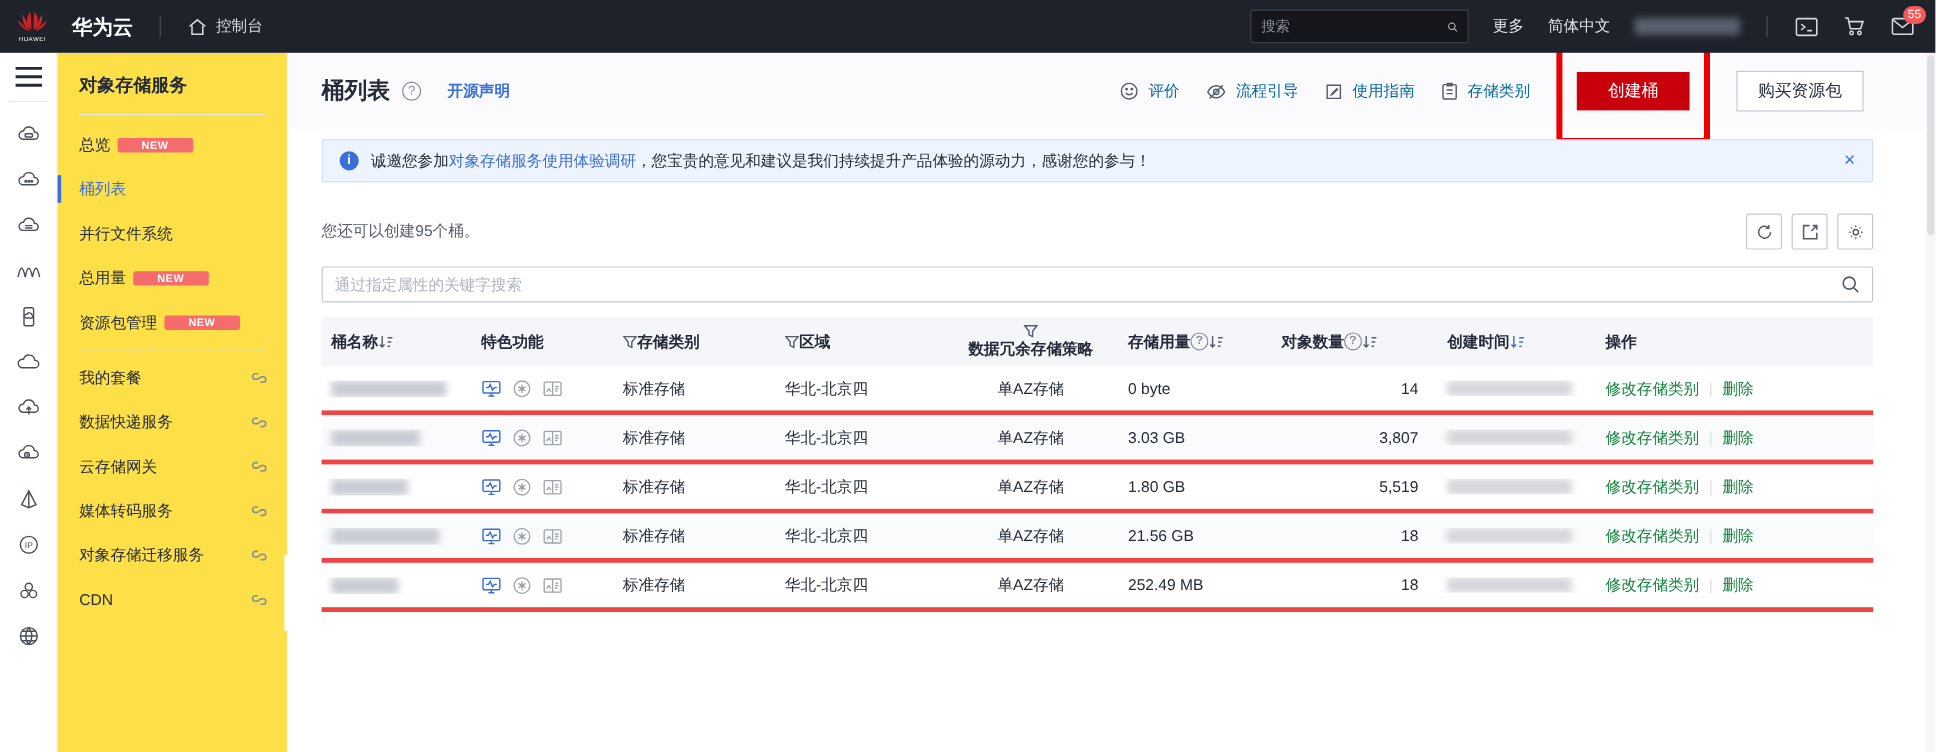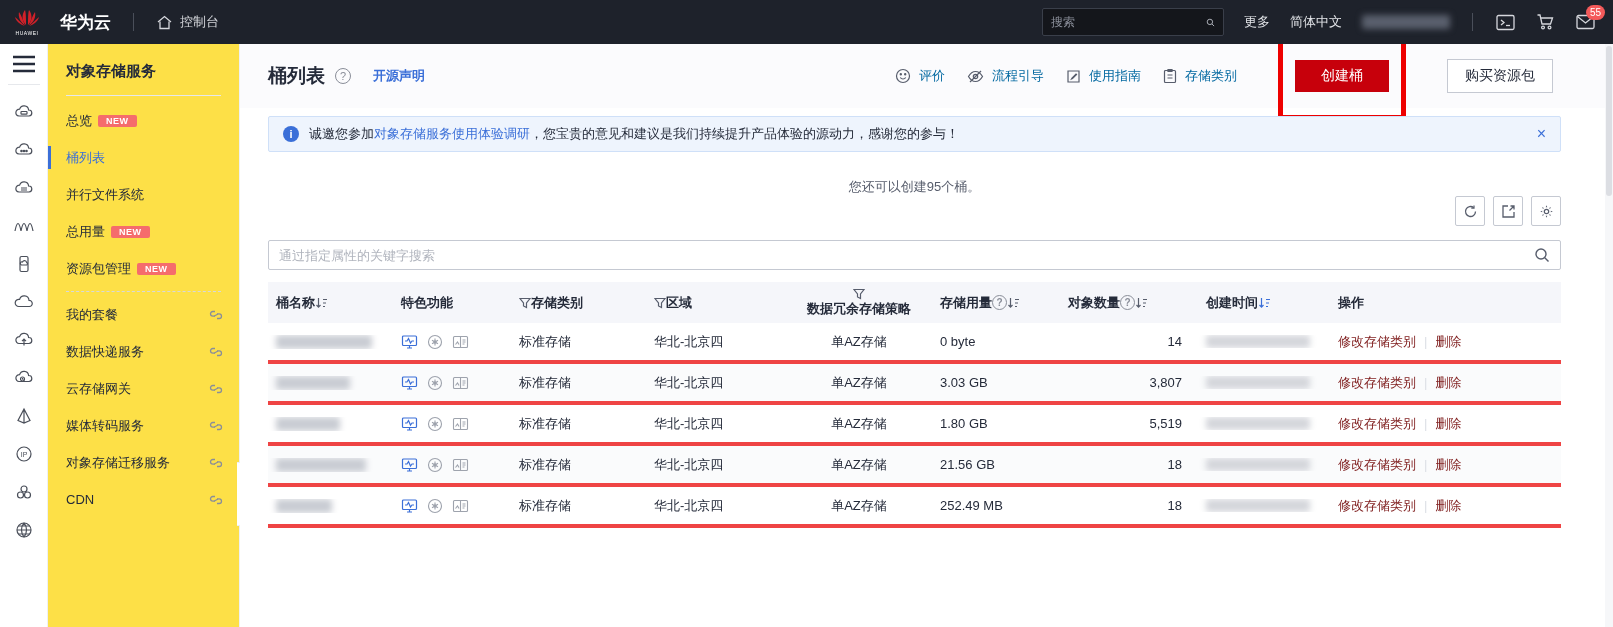--- a/index.html
+++ b/index.html
@@ -38,52 +38,52 @@
 
   
   .menu { width:192px; border-right:1px solid #eef0f3; background:#fde047; padding-top:16px; position:relative; }
   .menu-title { font-size:15px; font-weight:bold; padding:2px 18px 14px 18px; }
   .menu-sep { height:1px; background:#e6e8ec; margin:0 18px; }
   .menu-items { padding-top:6px; }
   .menu-item { position:relative; display:flex; align-items:center; height:37px; padding:0 16px 0 18px; cursor:pointer; color:#252b3a; font-size:13px; }
   .menu-item .lbl { white-space:nowrap; }
   .menu-item.active { color:#3b6fd8; }
   .menu-item.active::before { content:""; position:absolute; left:0; top:7px; bottom:7px; width:3px; background:#3b6fd8; }
-  .new-badge { margin-left:6px; background:#f56c6c; color:#fff; font-size:9px; font-weight:bold; padding:1px 8px; border-radius:2px; letter-spacing:.5px; }
+  .new-badge { margin-left:6px; background:#f56c6c; color:#fff; font-size:9px; font-weight:bold; padding:1px 20px; border-radius:2px; letter-spacing:.5px; }
   .link-ic { margin-left:auto; display:flex; }
   .dashed-sep { border-top:1px dashed #d6d8dd; margin:4px 18px; }
   .collapse-tab { position:absolute; right:-12px; top:418px; width:14px; height:64px; background:#fff;
     border:1px solid #eef0f3; border-left:none; border-radius:0 8px 8px 0; display:flex; align-items:center; justify-content:center; cursor:pointer;
     box-shadow:2px 0 4px rgba(0,0,0,.04); }
   .collapse-tab span { width:0; height:0; border-top:5px solid transparent; border-bottom:5px solid transparent; border-right:6px solid #575d6c; }
 
   
   .main { flex:1; display:flex; flex-direction:column; background:#fff; position:relative; }
 
   .page-header { height:64px; background:#fbfbfd; display:flex; align-items:center; padding:0 60px 0 28px; }
   .page-title { font-size:19px; font-weight:bold; }
   .help-circle { width:16px; height:16px; border:1px solid #8a8e99; border-radius:50%; color:#8a8e99; font-size:11px;
     display:inline-flex; align-items:center; justify-content:center; margin-left:10px; cursor:pointer; }
   .open-source { color:#3b6fd8; font-weight:bold; margin-left:22px; cursor:pointer; }
   .ph-right { margin-left:auto; display:flex; align-items:center; gap:22px; }
   .ph-action { display:flex; align-items:center; gap:8px; color:#0369a1; cursor:pointer; white-space:nowrap; }
-  .create-annot { border:5px solid #ee0000; padding:23px 12px; margin:0 19px; }
+  .create-annot { border:5px solid #ee0000; padding:23px 12px; margin:0 0; }
   .btn-red { background:#c7000b; color:#fff; border:none; width:94px; height:32px; font-size:14px; cursor:pointer; }
   .btn-plain { background:#fff; color:#252b3a; border:1px solid #c5c9d2; width:106px; height:34px; font-size:14px; cursor:pointer; }
 
   .banner-wrap { padding:8px 52px 0 28px; }
   .banner { background:#eef4fd; border:1px solid #cfe0f8; border-radius:2px; height:36px; display:flex; align-items:center; padding:0 14px; }
   .info-ic { width:16px; height:16px; border-radius:50%; background:#3b6fd8; color:#fff; font-size:11px; font-weight:bold;
     display:flex; align-items:center; justify-content:center; font-style:normal; }
   .banner-text { margin-left:10px; color:#252b3a; }
   .banner-text a { color:#3b6fd8; text-decoration:none; cursor:pointer; }
   .banner-close { margin-left:auto; color:#3b6fd8; font-size:16px; cursor:pointer; line-height:1; }
 
   .content { padding:26px 52px 0 28px; }
-  .quota-row { display:flex; align-items:center;flex-direction:column; }
+  .quota-row { display:flex; align-items:center; }
   .quota-text { color:#575d6c; }
   .tool-btns { margin-left:auto; display:flex; gap:8px; }
   .sq-btn { width:30px; height:30px; background:#fff; border:1px solid #c5c9d2; border-radius:2px; display:flex; align-items:center; justify-content:center; cursor:pointer; color:#575d6c; }
 
   .search-bar { margin-top:14px; height:30px; border:1px solid #c5c9d2; border-radius:2px; display:flex; align-items:center; padding:0 10px; background:#fff; }
   .search-bar input { flex:1; border:none; outline:none; font-size:13px; color:#252b3a; background:transparent; }
   .search-bar input::placeholder { color:#b0b4bd; }
 
   
   .table { margin-top:12px; width:100%; }
@@ -92,21 +92,21 @@
   .tr.alt { background:#fafbfc; }
   .td { padding:0 8px; display:flex; align-items:center; gap:0; overflow:hidden; white-space:nowrap; }
   .c-name{ width:125px; } .c-feat{ width:118px; } .c-class{ width:135px; } .c-region{ width:140px; }
   .c-redun{ width:146px;flex-direction:column; } .c-usage{ width:128px; } .c-objects{ width:138px; justify-content:flex-end; padding-right:16px; }
   .c-created{ width:132px; } .c-ops{ flex:1; }
   .head .c-objects { justify-content:flex-start; }
   .sort-ic, .filter-ic { display:flex; cursor:pointer; }
   .qm { width:15px; height:15px; border:1px solid #8a8e99; border-radius:50%; color:#8a8e99; font-size:10px;
     display:inline-flex; align-items:center; justify-content:center; cursor:pointer; }
   .feat-icons { display:flex; gap:9px; align-items:center; }
-  .op-link { color:#7f1d1d; cursor:pointer; }
+  .op-link { color:#15803d; cursor:pointer; }
   .op-sep { color:#dcdfe5; margin:0 8px; }
   .name-chip { height:14px; }
   .time-chip { height:13px; width:104px; background:#d4d6db; }
 
   
   .vscroll { position:absolute; right:0; top:44px; bottom:0; width:8px; background:#f6f7f9; }
   .vscroll .thumb { position:absolute; top:2px; right:1px; width:6px; height:150px; background:#dcdee3; border-radius:3px; }
 </style>
 </head>
 <body>

